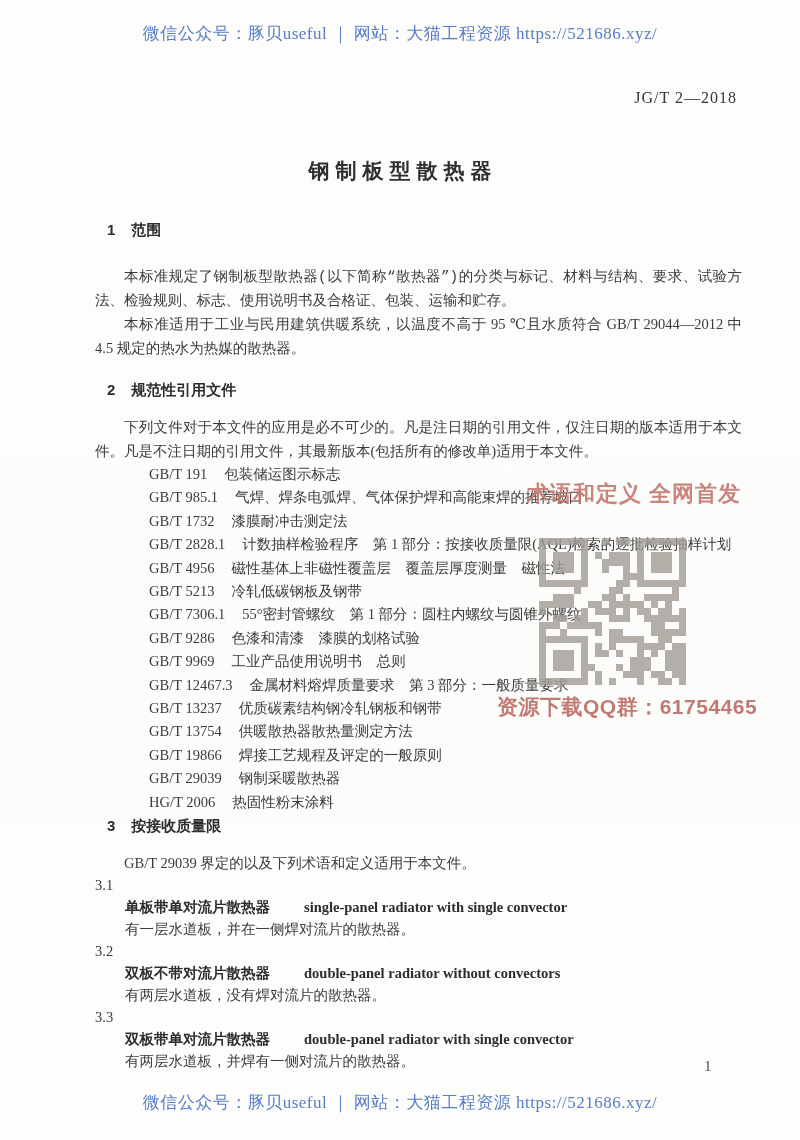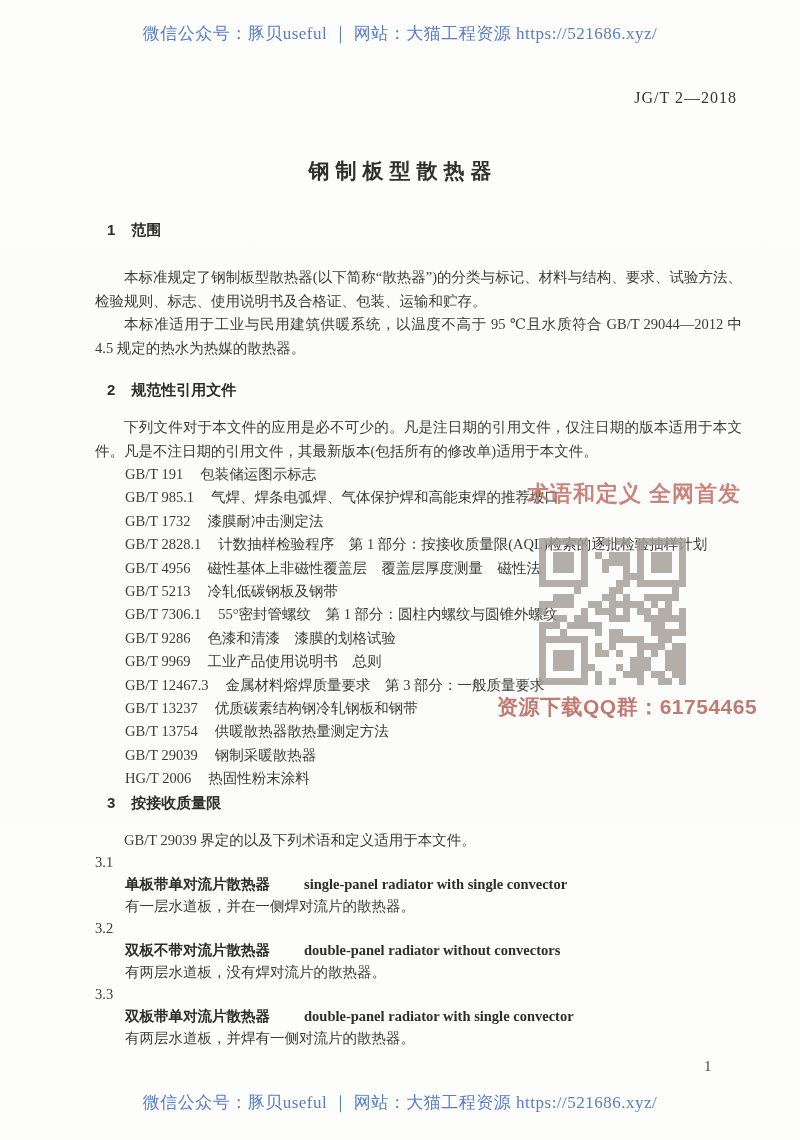--- a/index.html
+++ b/index.html
@@ -49,27 +49,27 @@
 
   .sec-heading {
     font-family:"Liberation Sans","DejaVu Sans",sans-serif;
     font-weight:700; font-size:15px; color:#2d2d2d;
     line-height:24px;
     margin-left:12px;
   }
   .sec-heading .sec-num { display:inline-block; margin-right:16px; }
 
   .para { text-indent:2em; text-align:justify; color:#3b3b3b; }
-  .mt-lg { margin-top:24px; }
+  .mt-lg { margin-top:24px;font-family:Liberation Mono, monospace; }
   .mt-md { margin-top:18px; }
   .mt-sm { margin-top:14px; }
 
   .ref-list { margin-top:0; }
   .ref-item { padding-left:30px; line-height:23.4px; white-space:nowrap; }
-  .ref-code { display:inline-block; margin-right:17px; }
+  .ref-code { display:inline-block; margin-right:17px;margin-left:24px; }
 
   .terms { line-height:22px; }
   .term-num { line-height:22px; }
   .term-line { padding-left:30px; line-height:22px; }
   .term-zh {
     font-family:"Liberation Sans","DejaVu Sans",sans-serif;
     font-weight:700; color:#2d2d2d; margin-right:34px;
   }
   .term-en { font-weight:700; color:#2d2d2d; }
   .term-def { padding-left:30px; line-height:22px; }
@@ -130,20 +130,21 @@
       <div class="ref-item"><span class="ref-code">GB/T 1732</span><span>漆膜耐冲击测定法</span></div>
       <div class="ref-item"><span class="ref-code">GB/T 2828.1</span><span>计数抽样检验程序　第 1 部分：按接收质量限(AQL)检索的逐批检验抽样计划</span></div>
       <div class="ref-item"><span class="ref-code">GB/T 4956</span><span>磁性基体上非磁性覆盖层　覆盖层厚度测量　磁性法</span></div>
       <div class="ref-item"><span class="ref-code">GB/T 5213</span><span>冷轧低碳钢板及钢带</span></div>
       <div class="ref-item"><span class="ref-code">GB/T 7306.1</span><span>55°密封管螺纹　第 1 部分：圆柱内螺纹与圆锥外螺纹</span></div>
       <div class="ref-item"><span class="ref-code">GB/T 9286</span><span>色漆和清漆　漆膜的划格试验</span></div>
       <div class="ref-item"><span class="ref-code">GB/T 9969</span><span>工业产品使用说明书　总则</span></div>
       <div class="ref-item"><span class="ref-code">GB/T 12467.3</span><span>金属材料熔焊质量要求　第 3 部分：一般质量要求</span></div>
       <div class="ref-item"><span class="ref-code">GB/T 13237</span><span>优质碳素结构钢冷轧钢板和钢带</span></div>
       <div class="ref-item"><span class="ref-code">GB/T 13754</span><span>供暖散热器散热量测定方法</span></div>
+      <div class="ref-item"><span class="ref-code">GB/T 19866</span><span>焊接工艺规程及评定的一般原则</span></div>
       <div class="ref-item"><span class="ref-code">GB/T 29039</span><span>钢制采暖散热器</span></div>
       <div class="ref-item"><span class="ref-code">HG/T 2006</span><span>热固性粉末涂料</span></div>
     </div>
 
     <div class="sec-heading" style="margin-top:0;">
       <span class="sec-num">3</span><span>按接收质量限</span>
     </div>
     <p class="para mt-sm" style="line-height:22px;">GB/T 29039 界定的以及下列术语和定义适用于本文件。</p>
 
     <div class="terms">

